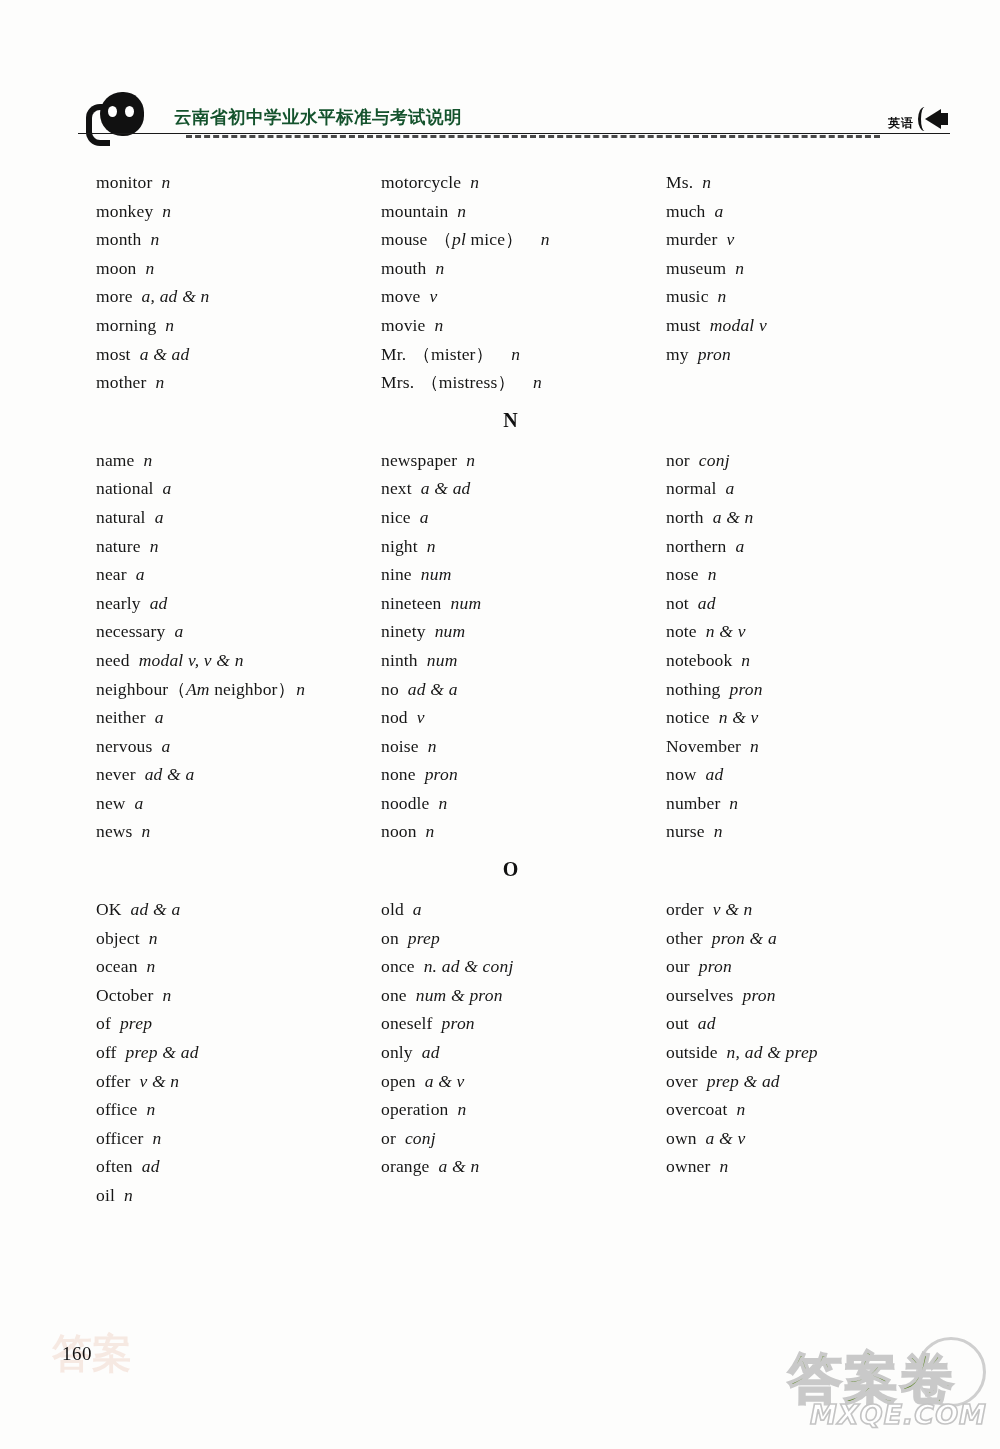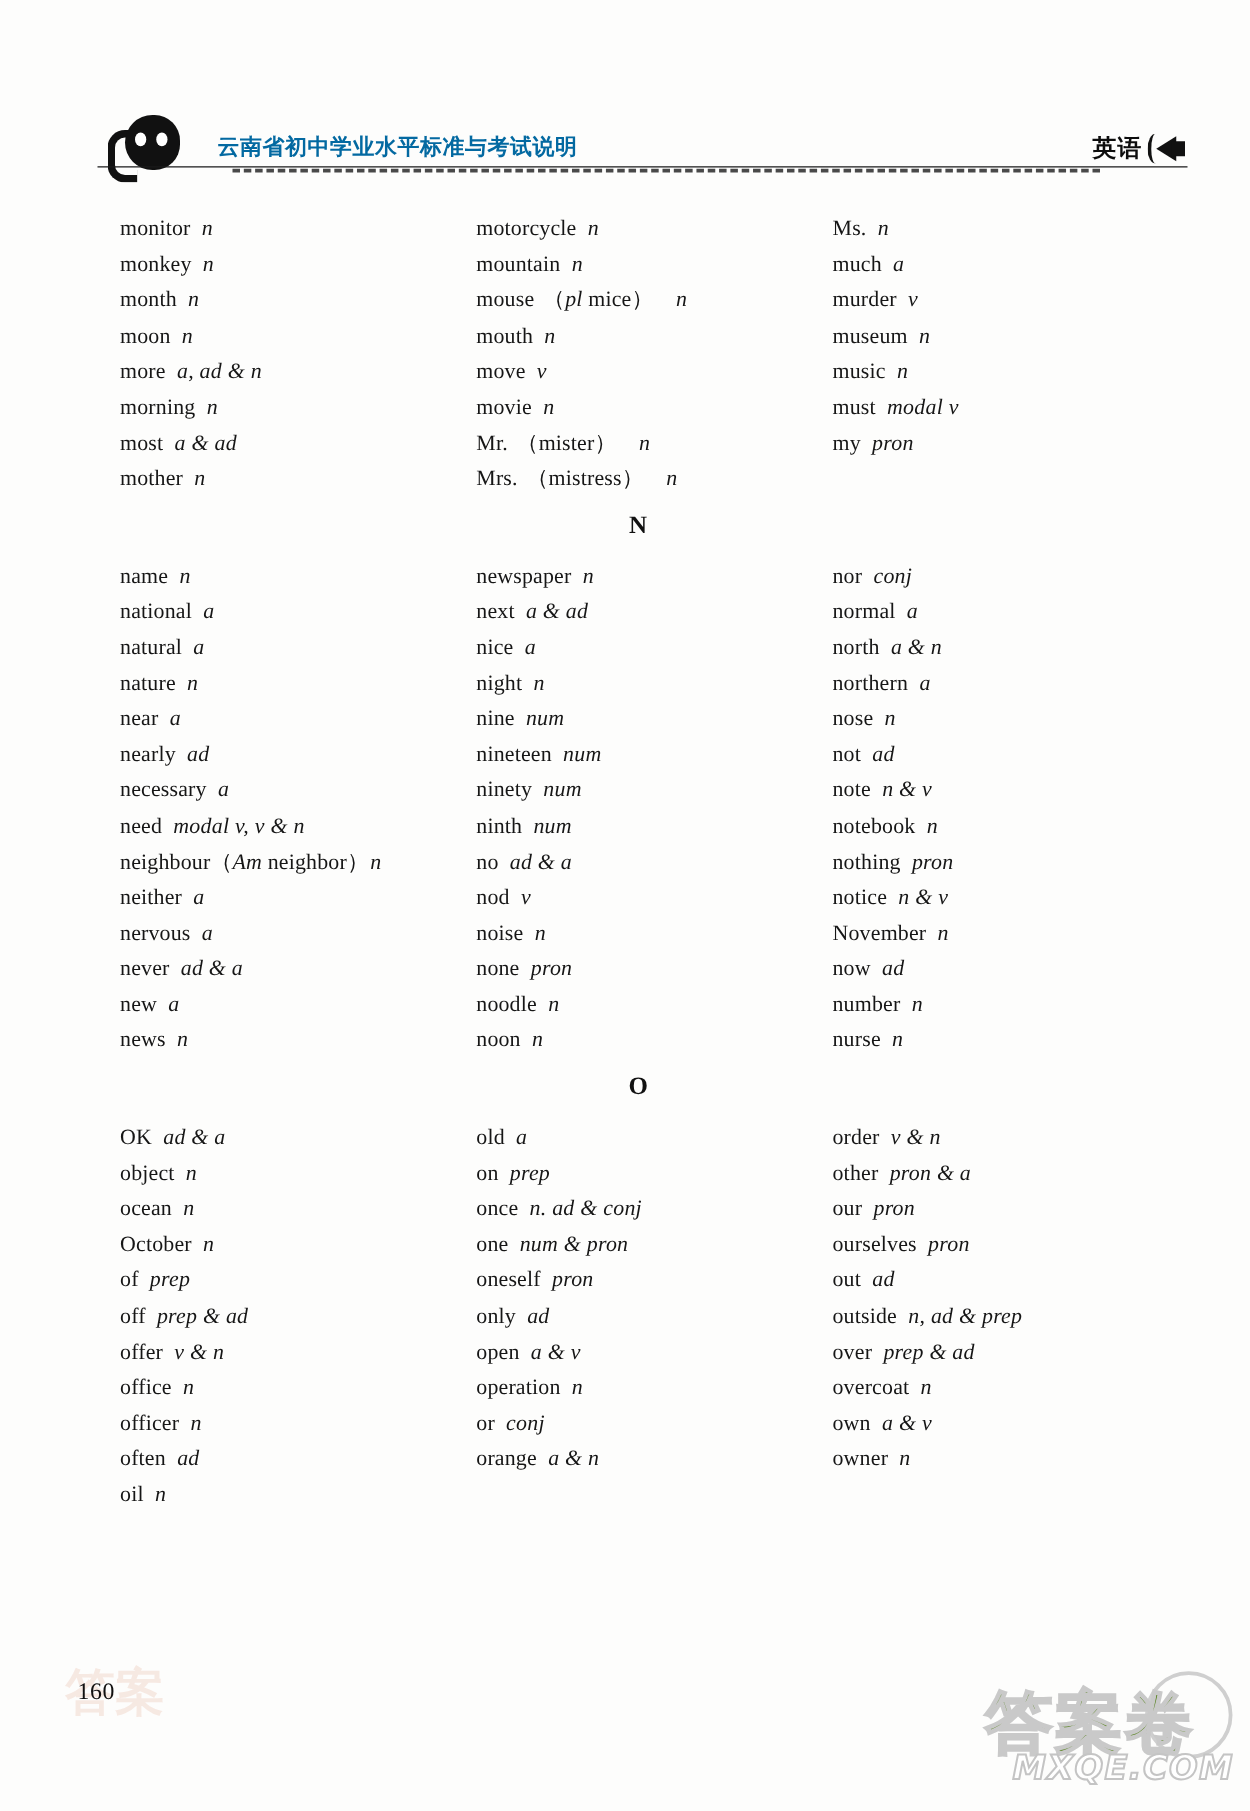--- a/index.html
+++ b/index.html
@@ -86,34 +86,34 @@
     border-radius: 14px 0 0 14px;
   }
   #header .head-title {
     position: absolute;
     left: 96px;
     bottom: 11px;
     font-family: "DejaVu Sans", "Liberation Sans", sans-serif;
     font-size: 17.5px;
     font-weight: 700;
     letter-spacing: .5px;
-    color: #0369a1;
+    color: #14532d;
     white-space: nowrap;
   }
   #header .head-right {
     position: absolute;
     right: 0;
     bottom: 8px;
     display: flex;
     align-items: flex-end;
     gap: 2px;
   }
   #header .head-right .subj {
     font-family: "DejaVu Sans", "Liberation Sans", sans-serif;
-    font-size: 19px;
+    font-size: 12px;
     font-weight: 700;
     color: #0d0d0d;
     letter-spacing: 1px;
   }
   #header .head-right .speaker {
     position: relative;
     width: 34px;
     height: 26px;
   }
   #header .head-right .speaker .cone {

